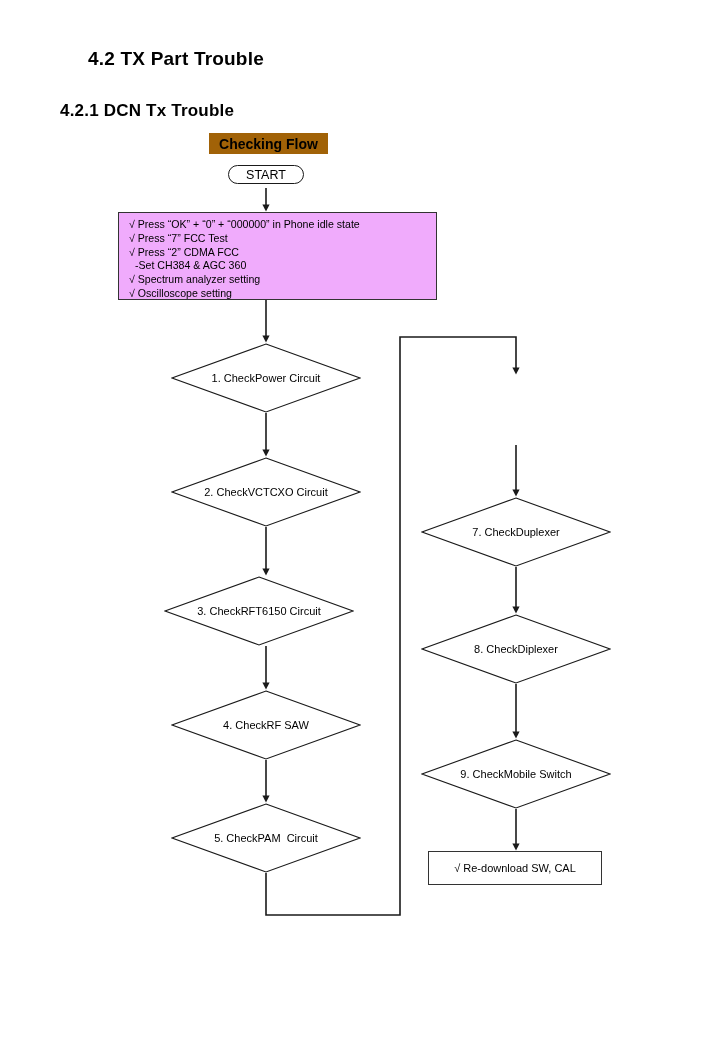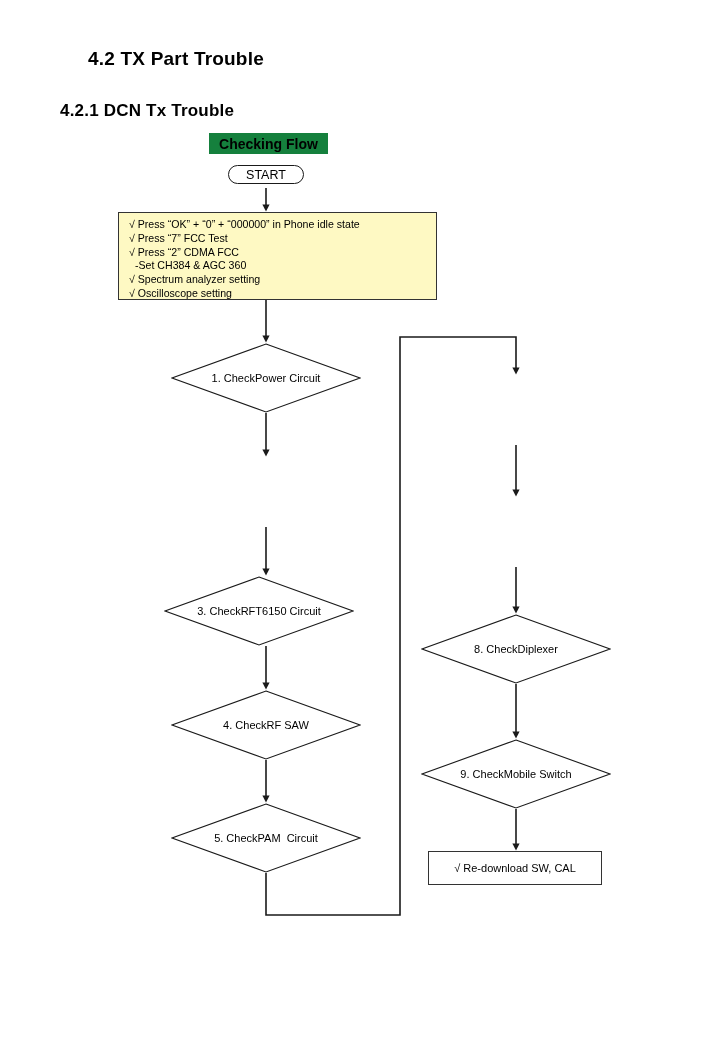--- a/index.html
+++ b/index.html
@@ -43,21 +43,21 @@
     white-space: nowrap;
   }
 
   
   .banner {
     position: absolute;
     left: 209px;
     top: 133px;
     width: 119px;
     height: 21px;
-    background: #15803d;
+    background: #a16207;
     font-size: 14px;
     font-weight: bold;
     display: flex;
     align-items: center;
     justify-content: center;
     white-space: nowrap;
   }
 
   
   .start-node {
@@ -77,21 +77,21 @@
   }
 
   
   .instr-box {
     position: absolute;
     left: 118px;
     top: 212px;
     width: 319px;
     height: 88px;
     border: 1.1px solid #333333;
-    background: #fef9c3;
+    background: #f0abfc;
     box-sizing: border-box;
     padding: 5px 0 0 10px;
   }
   .instr-line {
     font-size: 10.6px;
     line-height: 13.8px;
     white-space: nowrap;
   }
   .instr-line.indent { padding-left: 6px; }
 
@@ -174,20 +174,29 @@
   <div class="diamond" style="left:171px; top:343px;">
     <svg viewBox="0 0 190 70">
         <polygon points="95,1 189,35 95,69 1,35" fill="#ffffff" stroke="#1a1a1a" stroke-width="1.1"></polygon>
       </svg>
     <div class="dlabel">
       <span>1. Check</span>
       <span>Power Circuit</span>
     </div>
   </div>
 
+  <div class="diamond" style="left:171px; top:457px;">
+    <svg viewBox="0 0 190 70">
+        <polygon points="95,1 189,35 95,69 1,35" fill="#ffffff" stroke="#1a1a1a" stroke-width="1.1"></polygon>
+      </svg>
+    <div class="dlabel">
+      <span>2. Check</span>
+      <span>VCTCXO Circuit</span>
+    </div>
+  </div>
 
   <div class="diamond" style="left:164px; top:576px;">
     <svg viewBox="0 0 190 70">
         <polygon points="95,1 189,35 95,69 1,35" fill="#ffffff" stroke="#1a1a1a" stroke-width="1.1"></polygon>
       </svg>
     <div class="dlabel">
       <span>3. Check</span>
       <span>RFT6150 Circuit</span>
     </div>
   </div>
@@ -206,20 +215,29 @@
     <svg viewBox="0 0 190 70">
         <polygon points="95,1 189,35 95,69 1,35" fill="#ffffff" stroke="#1a1a1a" stroke-width="1.1"></polygon>
       </svg>
     <div class="dlabel">
       <span>5. Check</span>
       <span>PAM  Circuit</span>
     </div>
   </div>
 
 
+  <div class="diamond" style="left:421px; top:497px;">
+    <svg viewBox="0 0 190 70">
+        <polygon points="95,1 189,35 95,69 1,35" fill="#ffffff" stroke="#1a1a1a" stroke-width="1.1"></polygon>
+      </svg>
+    <div class="dlabel">
+      <span>7. Check</span>
+      <span>Duplexer</span>
+    </div>
+  </div>
 
   <div class="diamond" style="left:421px; top:614px;">
     <svg viewBox="0 0 190 70">
         <polygon points="95,1 189,35 95,69 1,35" fill="#ffffff" stroke="#1a1a1a" stroke-width="1.1"></polygon>
       </svg>
     <div class="dlabel">
       <span>8. Check</span>
       <span>Diplexer</span>
     </div>
   </div>

